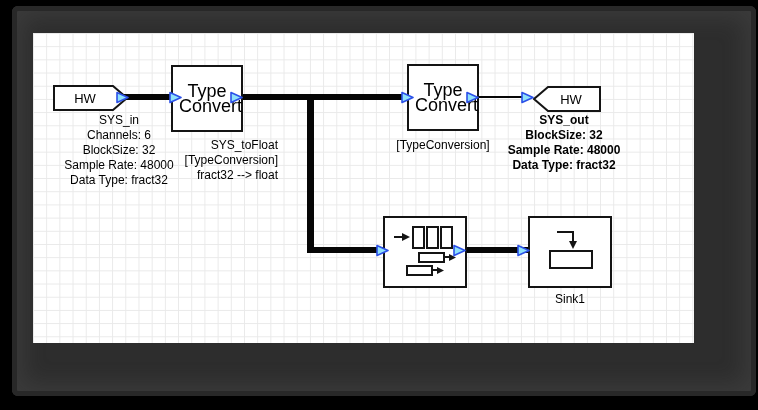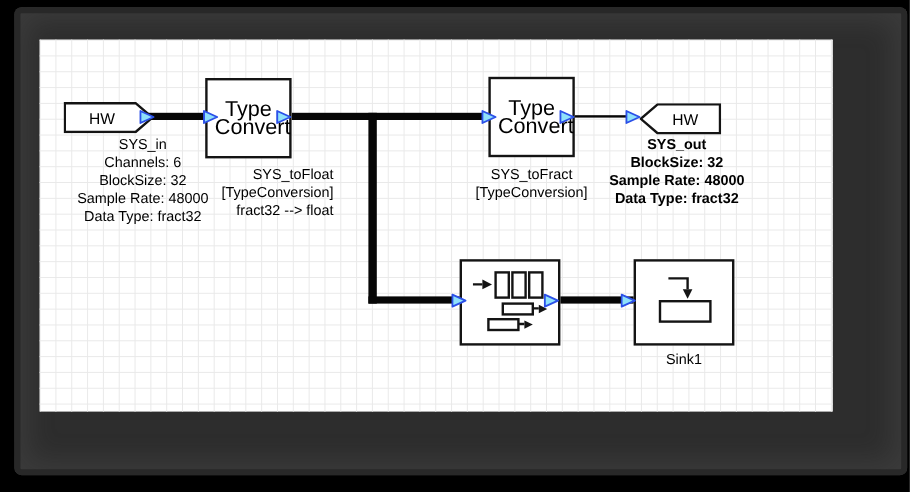--- a/index.html
+++ b/index.html
@@ -71,21 +71,20 @@
     <div class="labels" style="left:115px; top:105px; width:130px;text-align:right;">
       <div>SYS_toFloat</div>
       <div>[TypeConversion]</div>
       <div>fract32 --&gt; float</div>
     </div>
 
     <div class="blk tc-block" style="left:374px; top:31px; width:72px; height:67px;">
       <div class="tc-title">Type Convert</div>
     </div>
     <div class="labels" style="left:345px; top:105px; width:130px;">
-      <div>SYS_toFract</div>
       <div>[TypeConversion]</div>
     </div>
 
     <div class="hw" style="left:500px; top:53px;">
       <svg width="68" height="26" viewBox="0 0 68 26">
         <polygon points="67,1 15,1 1,13 15,25 67,25" fill="#ffffff" stroke="#141414" stroke-width="2"></polygon>
         <text x="38" y="18" text-anchor="middle">HW</text>
       </svg>
     </div>
     <div class="labels" style="left:471px; top:80px; width:120px;font-weight:bold;">

